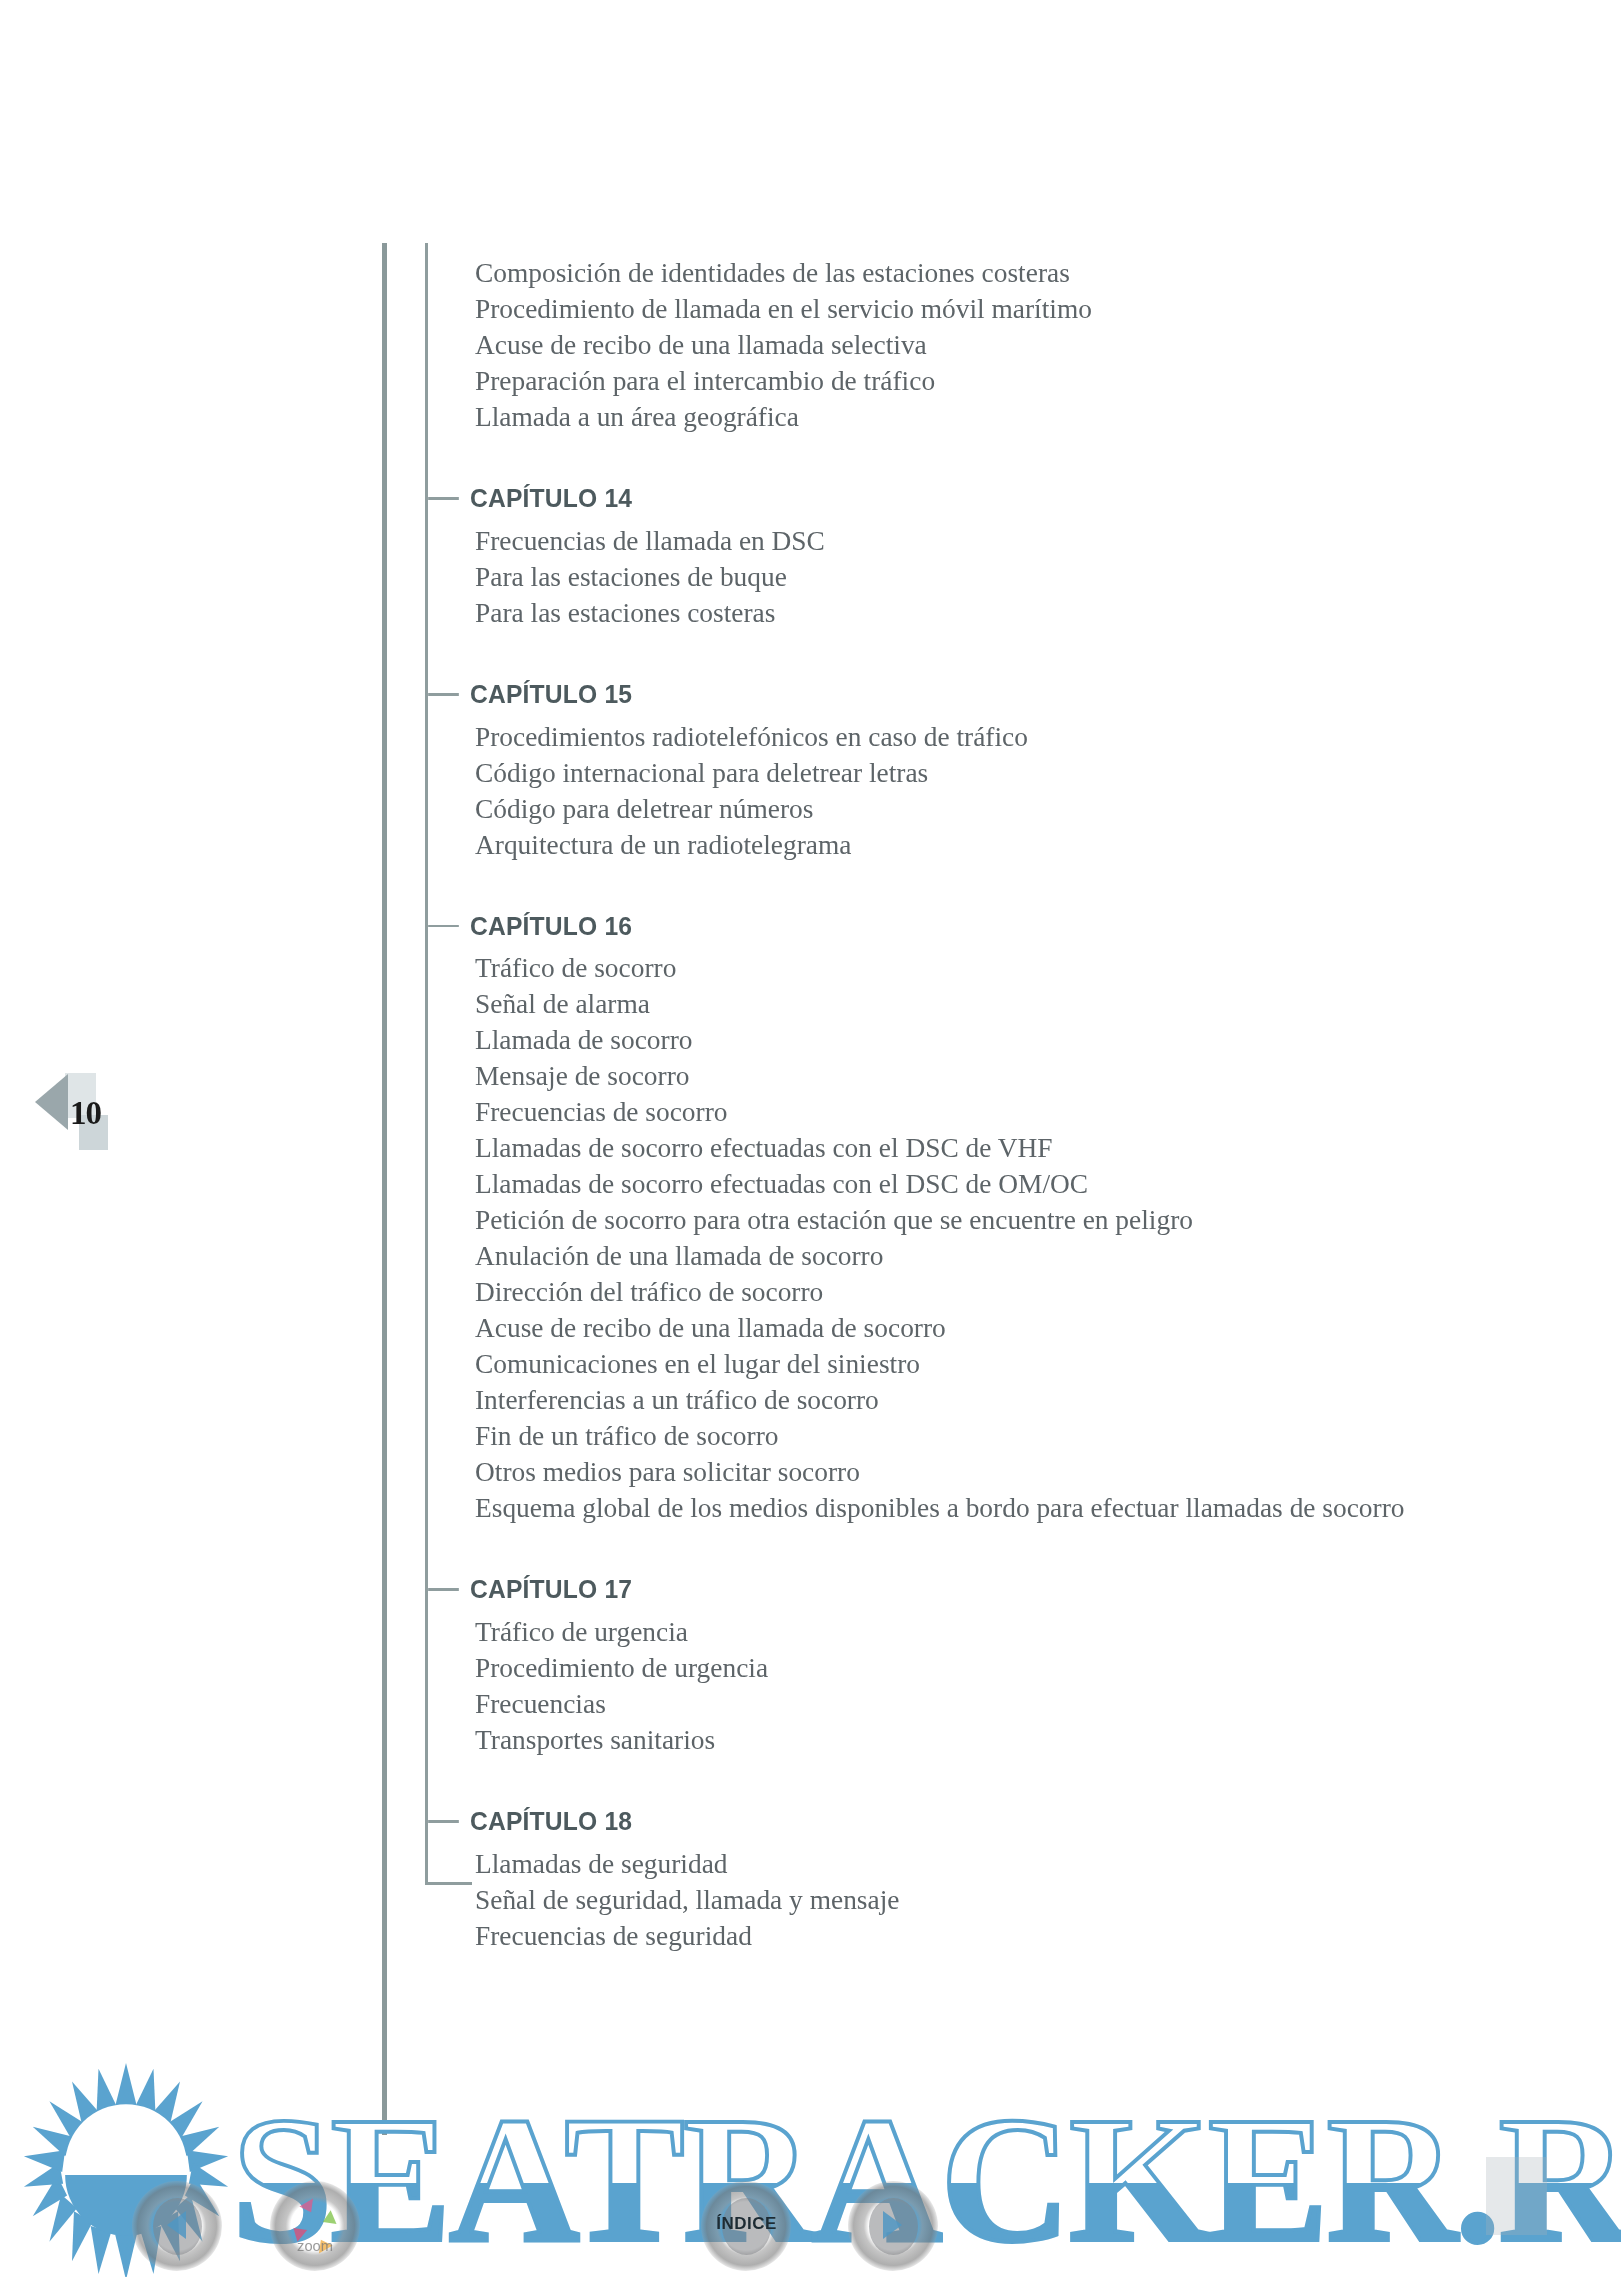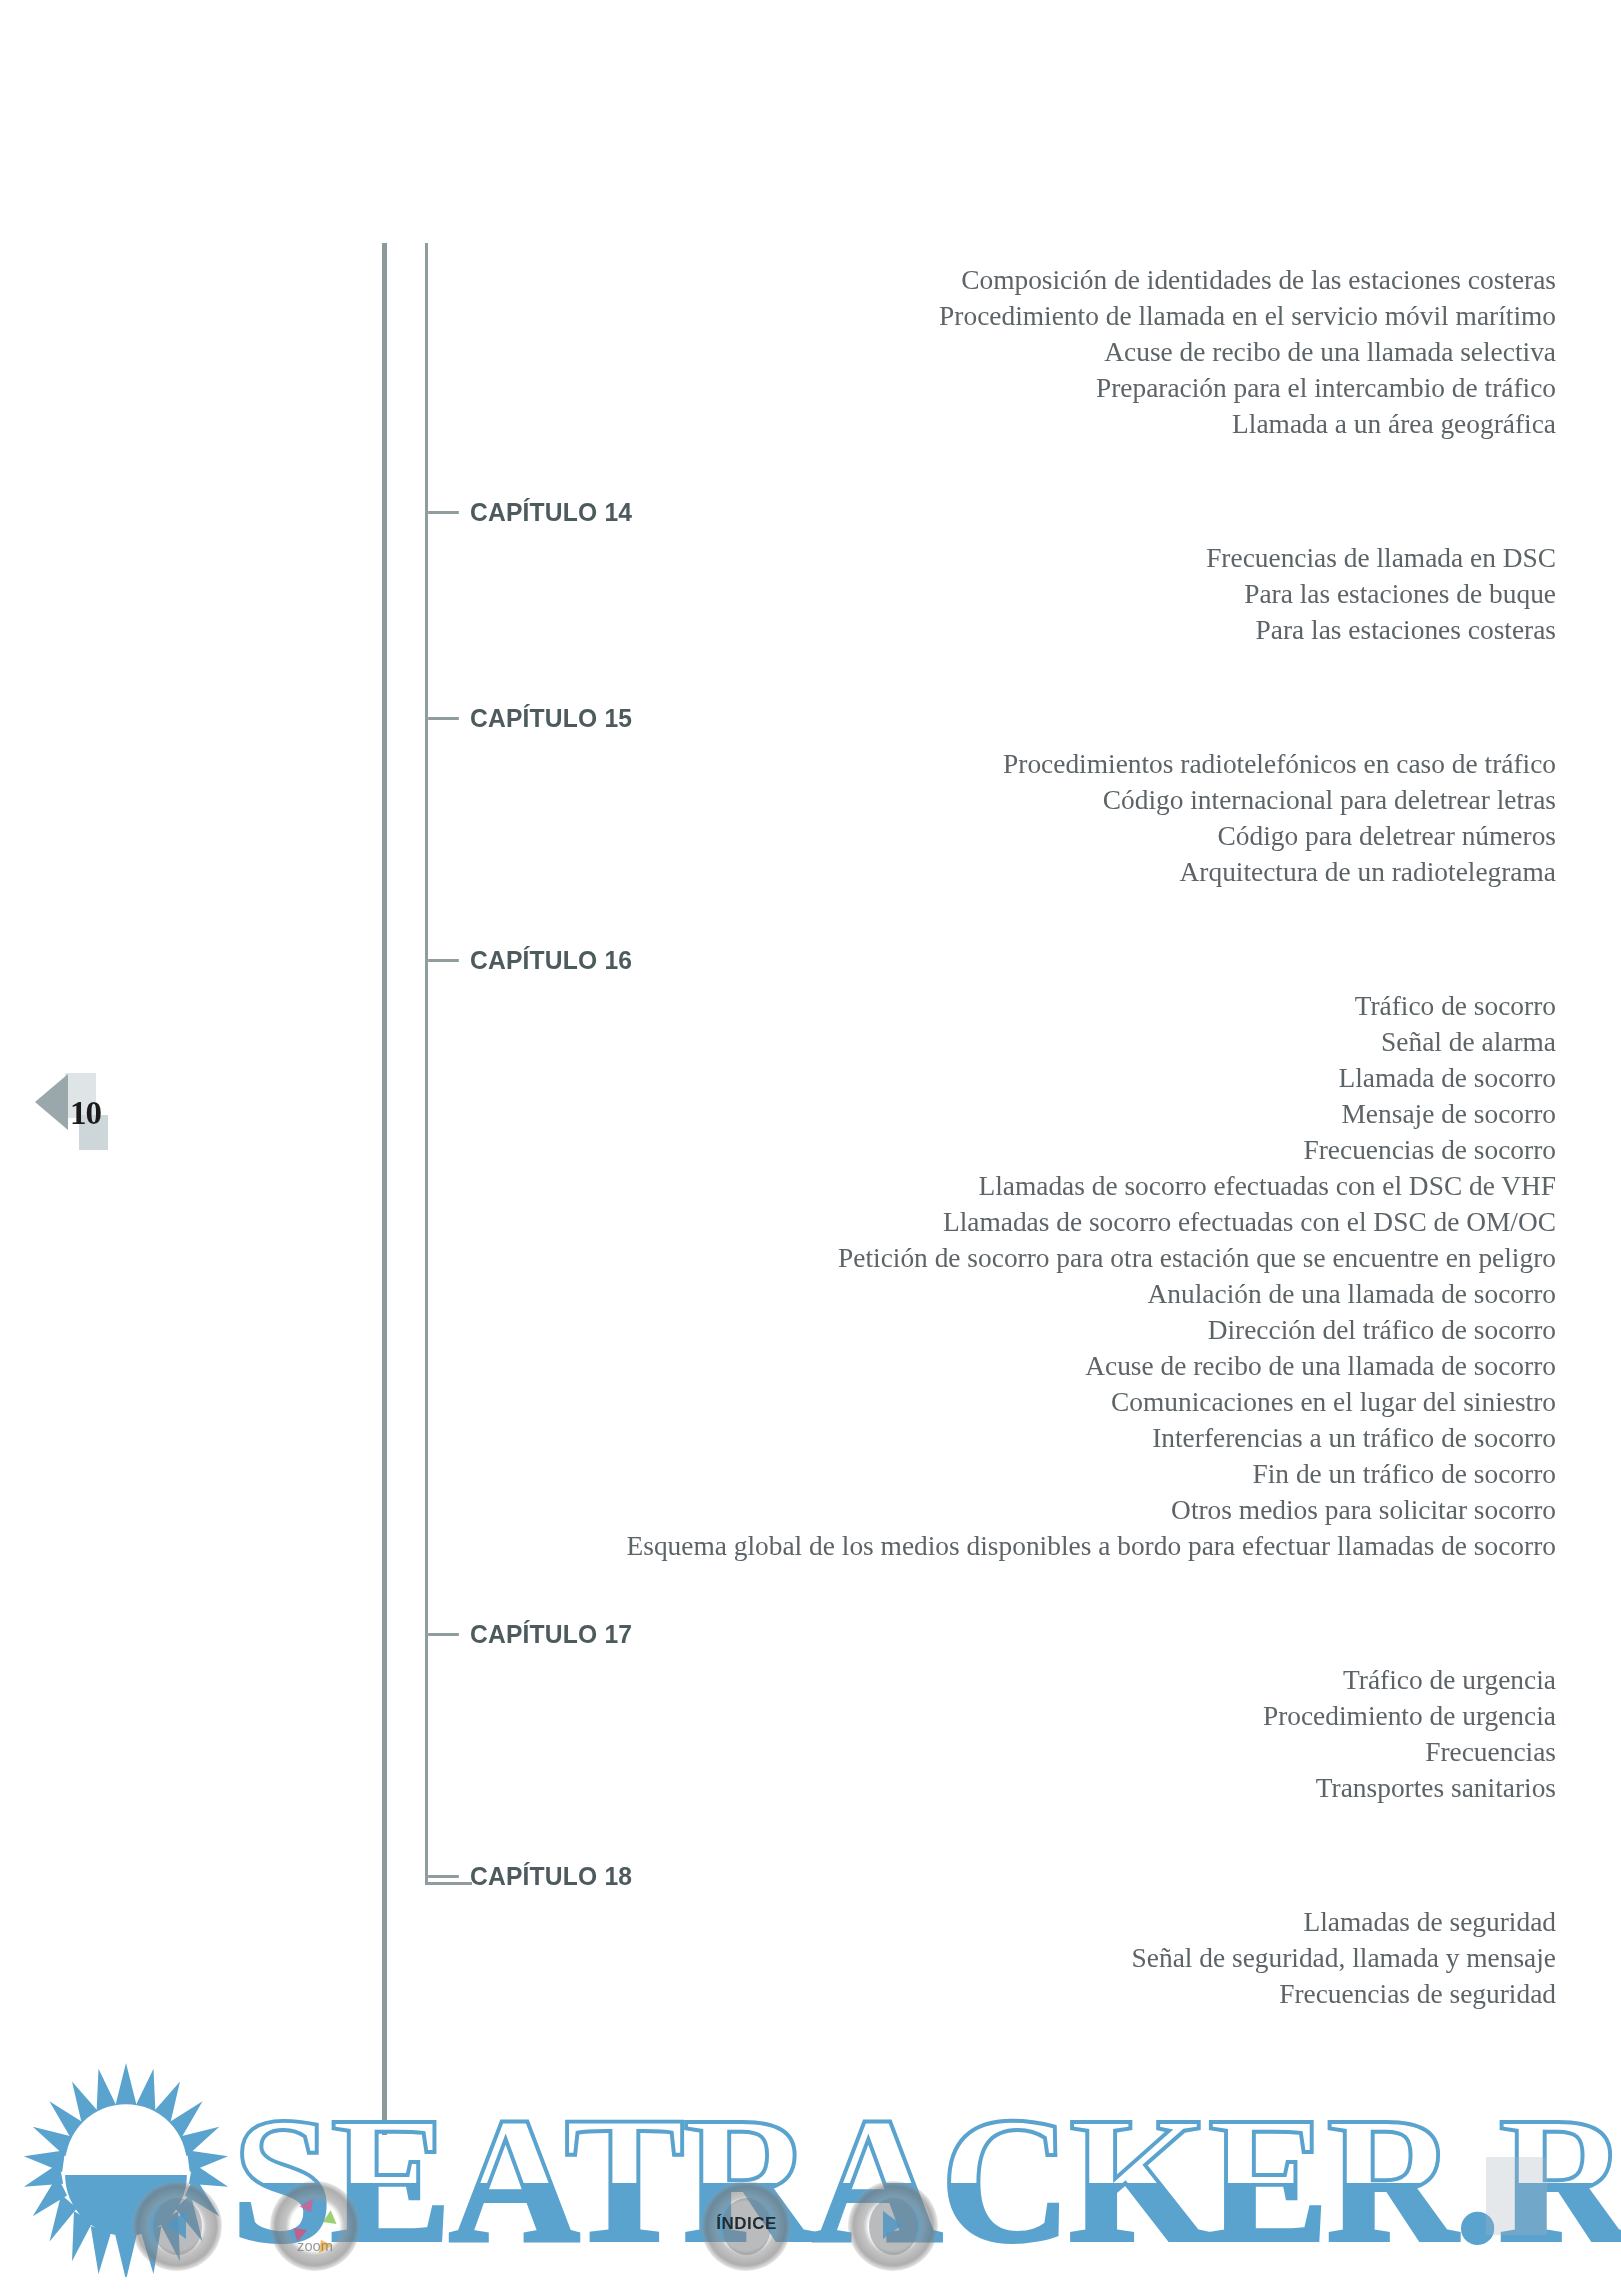--- a/index.html
+++ b/index.html
@@ -119,23 +119,22 @@
     position: absolute;
     left: -45px;
     top: 57px;
     width: 33px;
     height: 2.9px;
     background: #8f9d9e;
   }
 
   .entry-list {
     list-style: none;
-    margin: 12px;
+    margin: 5px;
     padding: 0;
-    text-align: right;
   }
   .entry-list li {
     font-family: "Liberation Serif", "DejaVu Serif", serif;
     font-size: 27.4px;
     line-height: 36px;
     color: #5d6468;
     white-space: nowrap;
   }
 
   

